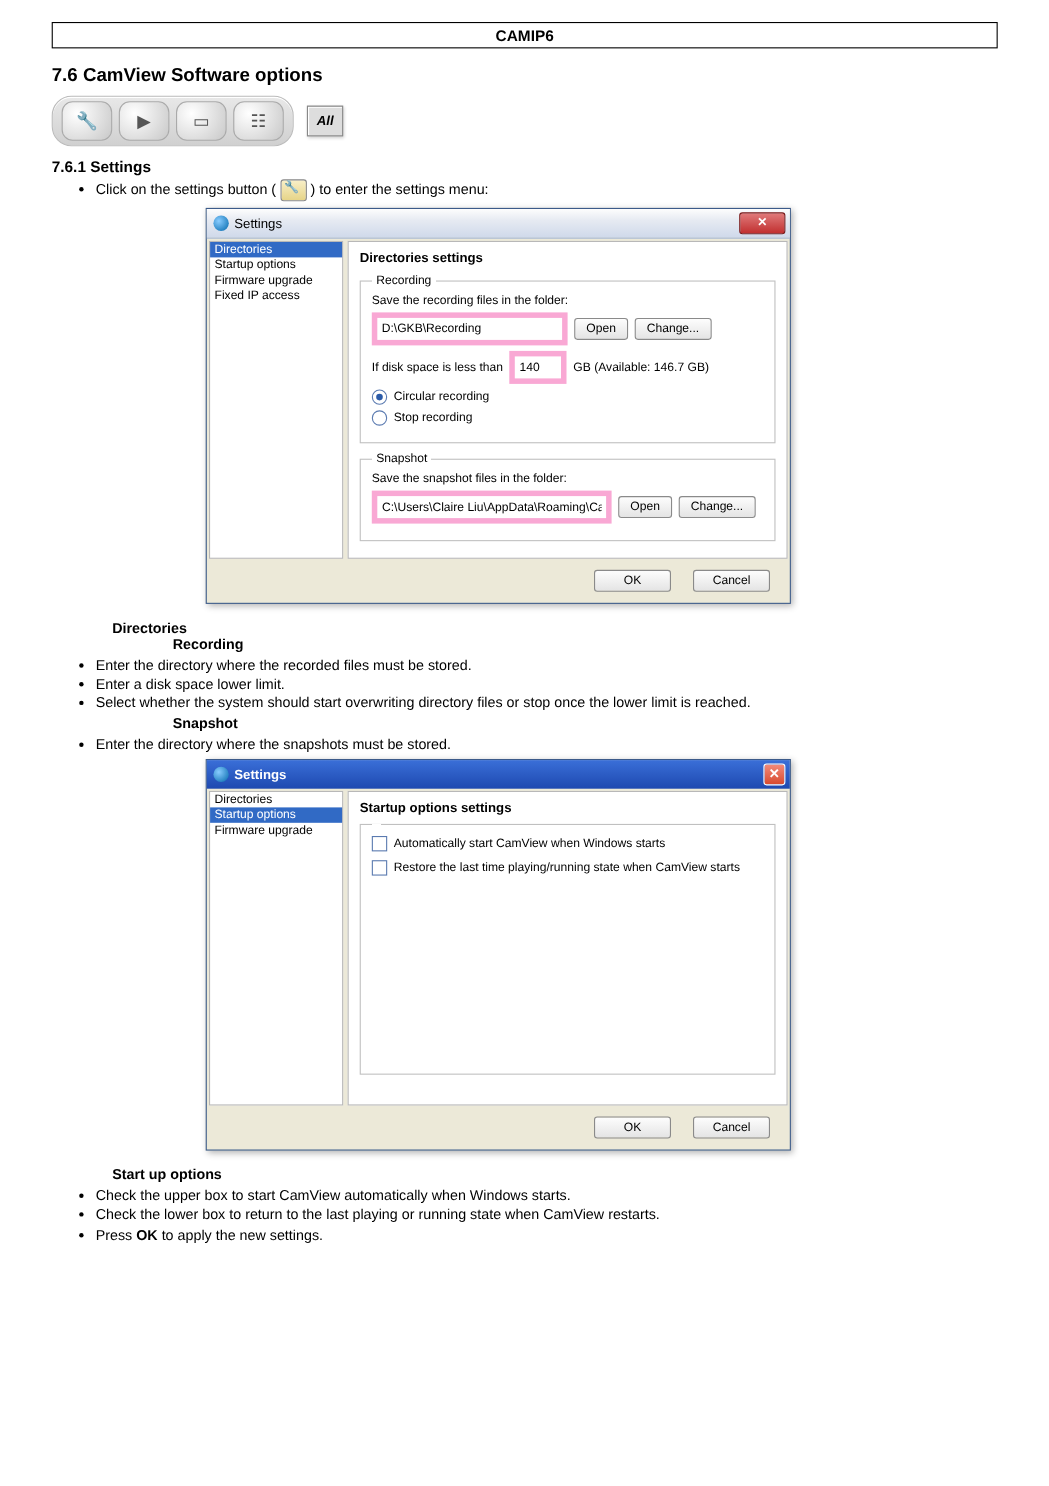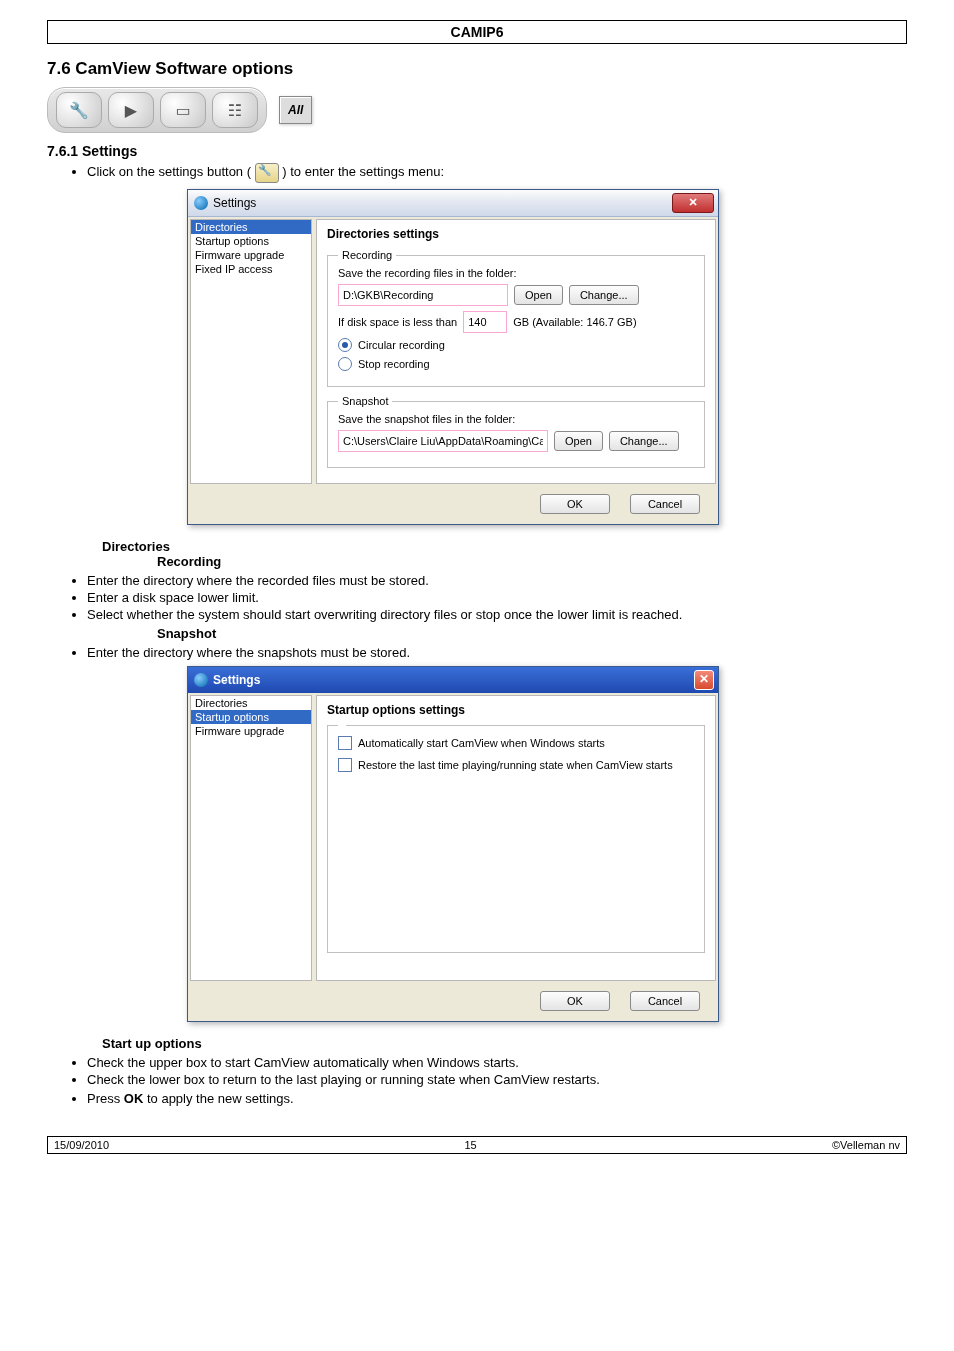--- a/index.html
+++ b/index.html
@@ -155,21 +155,21 @@
   }
   fieldset.fs {
     border:1px solid #c0c0c0;
     margin: 0 0 8px 0;
     padding: 6px 10px 10px 10px;
     font-size:11px;
   }
   fieldset.fs legend { padding:0 4px; font-size:11px; }
   .row { display:flex; align-items:center; gap:6px; margin:5px 0; }
   .txtbox {
-    border:1px solid #f9a8d4;
+    border:5px solid #f9a8d4;
     background:#fff;
     padding:2px 4px;
     font-size:11px;
     font-family: Tahoma,sans-serif;
     height:16px;
   }
   .winbtn {
     border:1px solid #8a8a8a;
     background:linear-gradient(#fdfdfd,#e4e4e4);
     border-radius:3px;
@@ -354,18 +354,13 @@
   <ul class="body-list indent-1">
     <li>Check the upper box to start CamView automatically when Windows starts.</li>
     <li>Check the lower box to return to the last playing or running state when CamView restarts.</li>
   </ul>
   <ul class="body-list">
     <li>
       <span>Press </span><span class="bold">OK</span><span> to apply the new settings.</span>
     </li>
   </ul>
 
-  <div class="footer-bar">
-    <span>15/09/2010</span>
-    <span>15</span>
-    <span>©Velleman nv</span>
-  </div>
 </div>
 
 </body></html>

